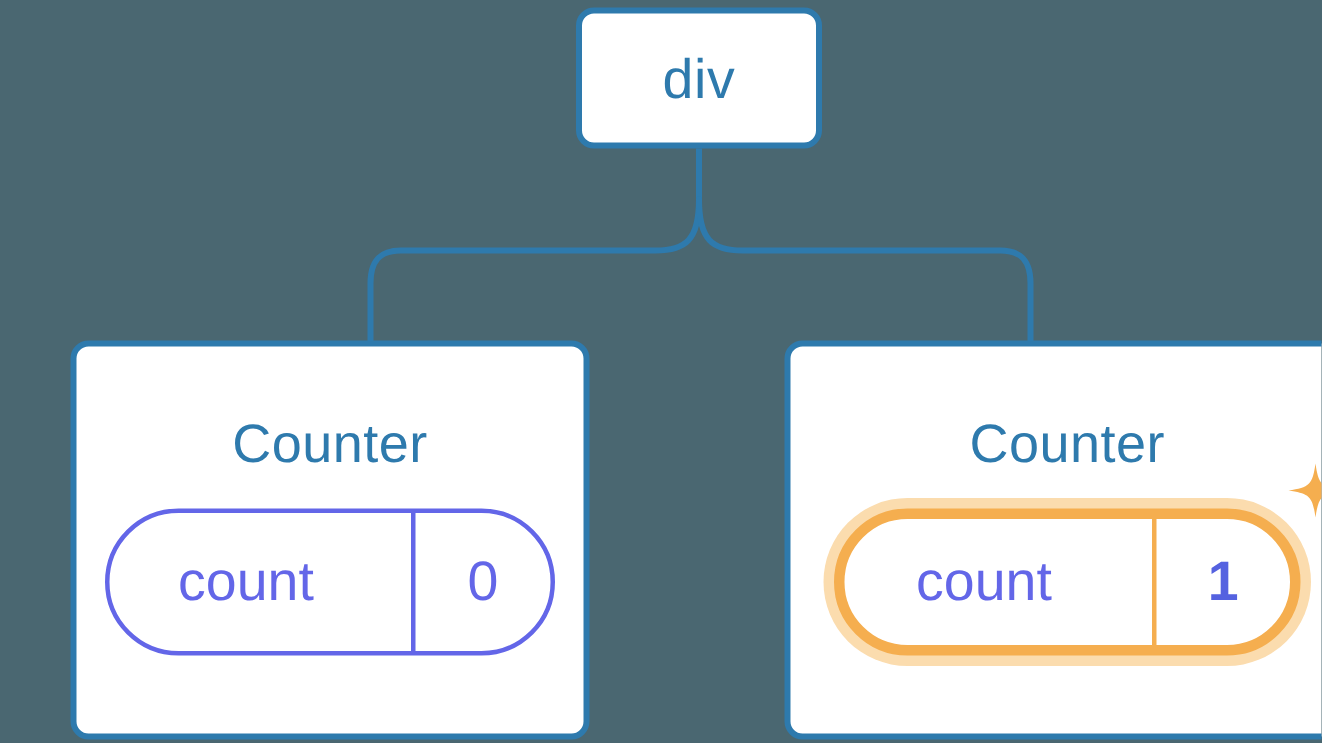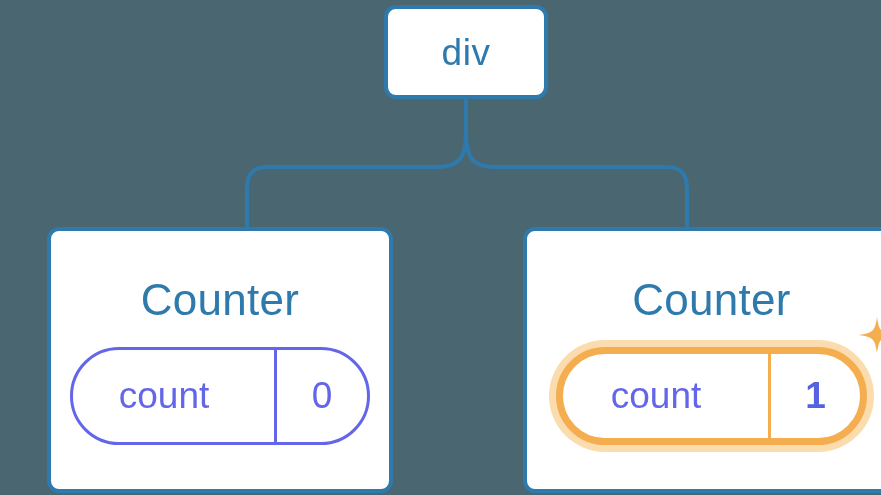--- a/index.html
+++ b/index.html
@@ -67,21 +67,21 @@
     width: 346px;
     height: 266px;
   }
   #card-right {
     left: 478px;
     top: 227px;
     width: 377px;
     height: 266px;
   }
   .card-title {
-    font-size: 44px;
+    font-size: 36px;
     color: #2e7aad;
     letter-spacing: .3px;
     margin-top: 47px;
     line-height: 1;
   }
 
   
   .pill-wrap {
     position: relative;
     margin-top: 25px;

